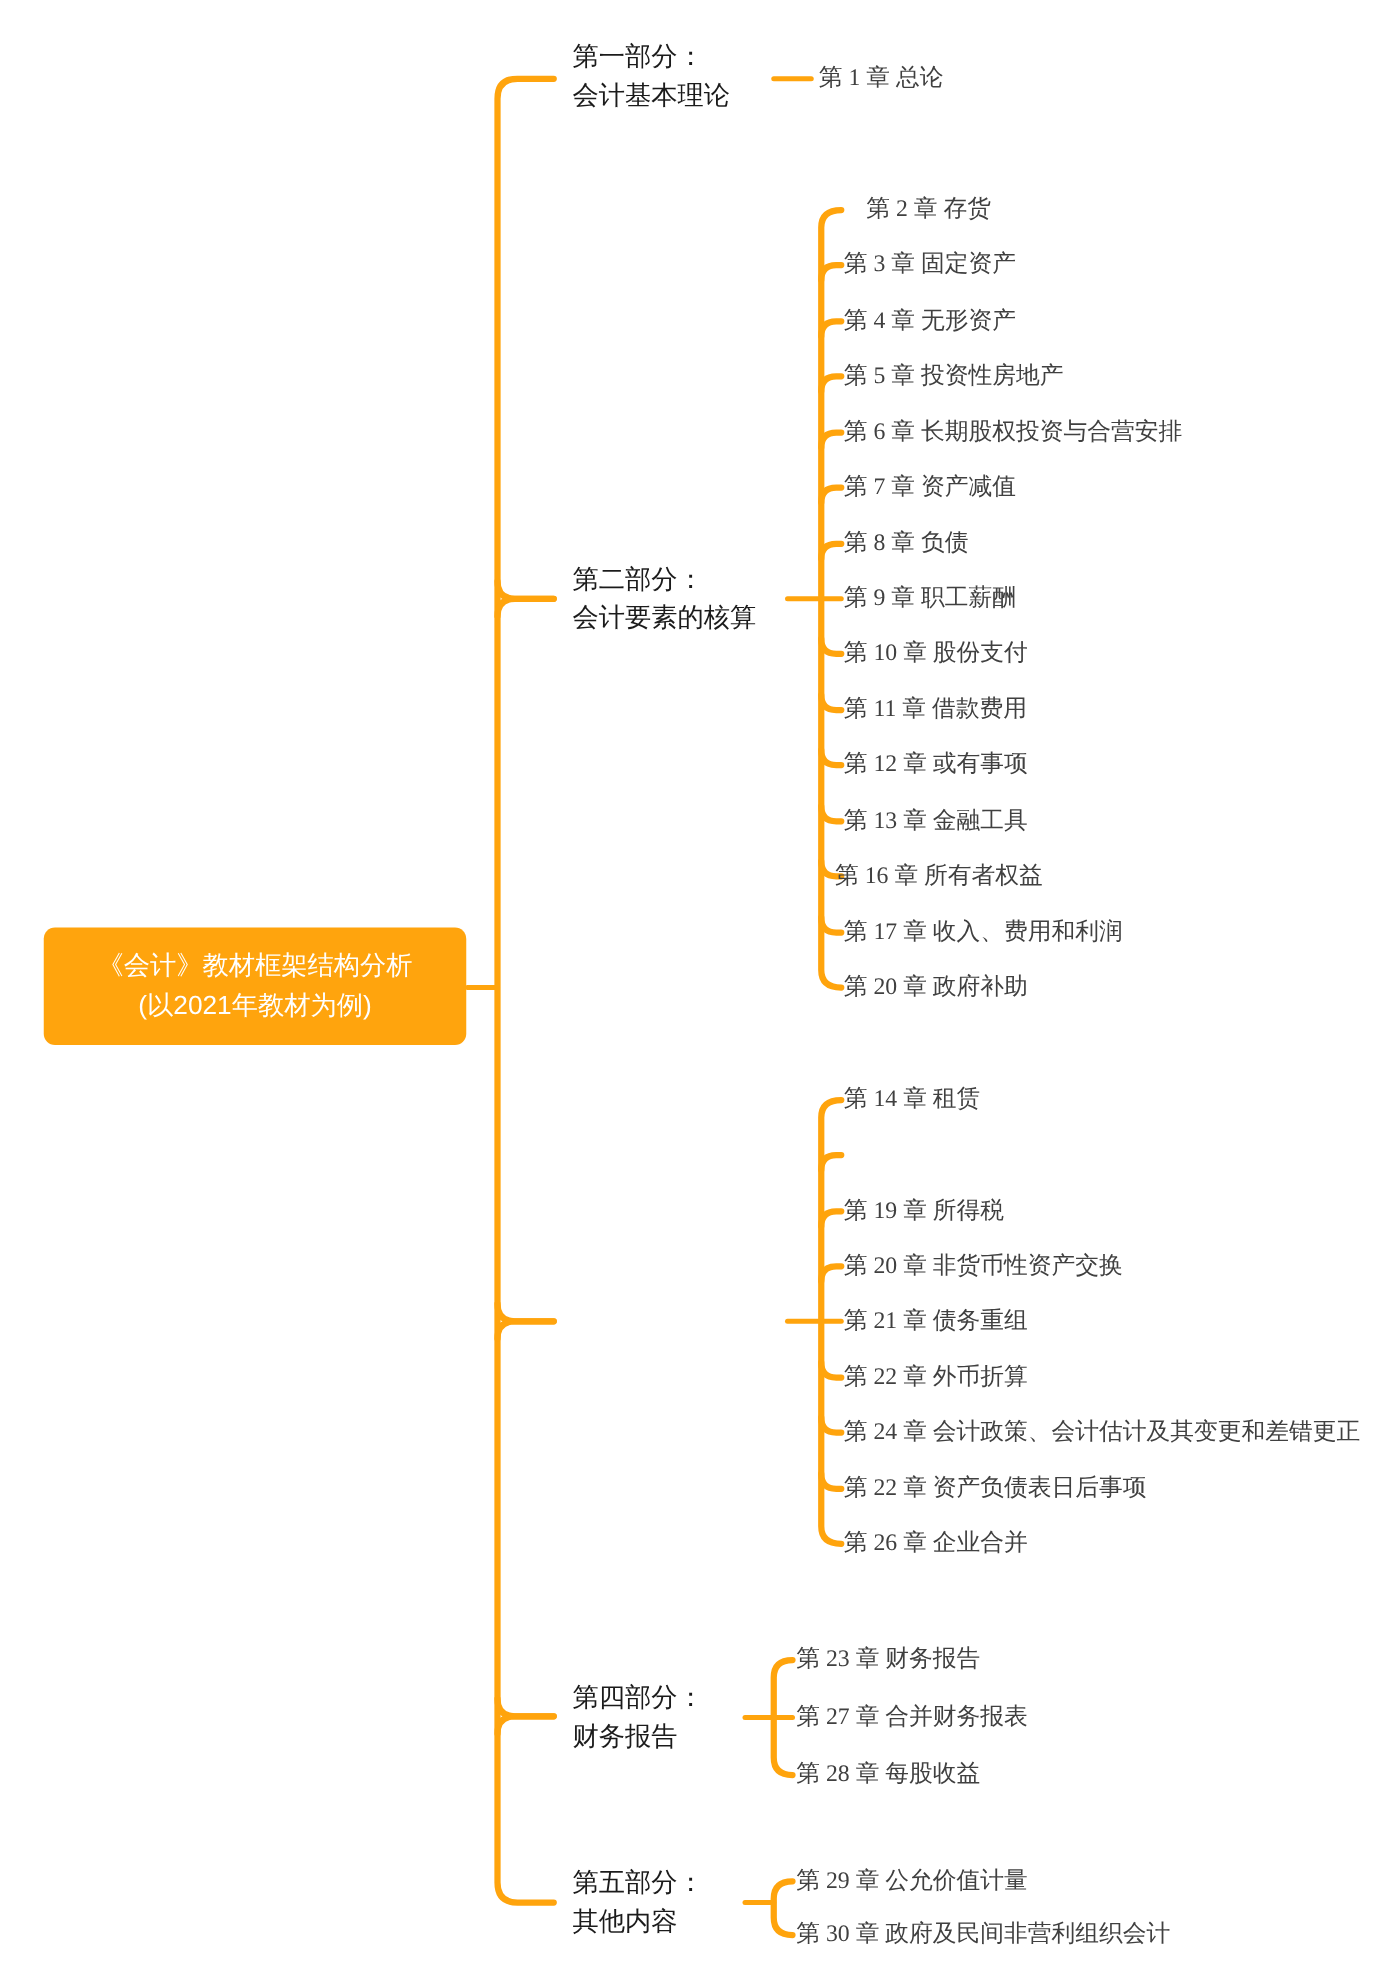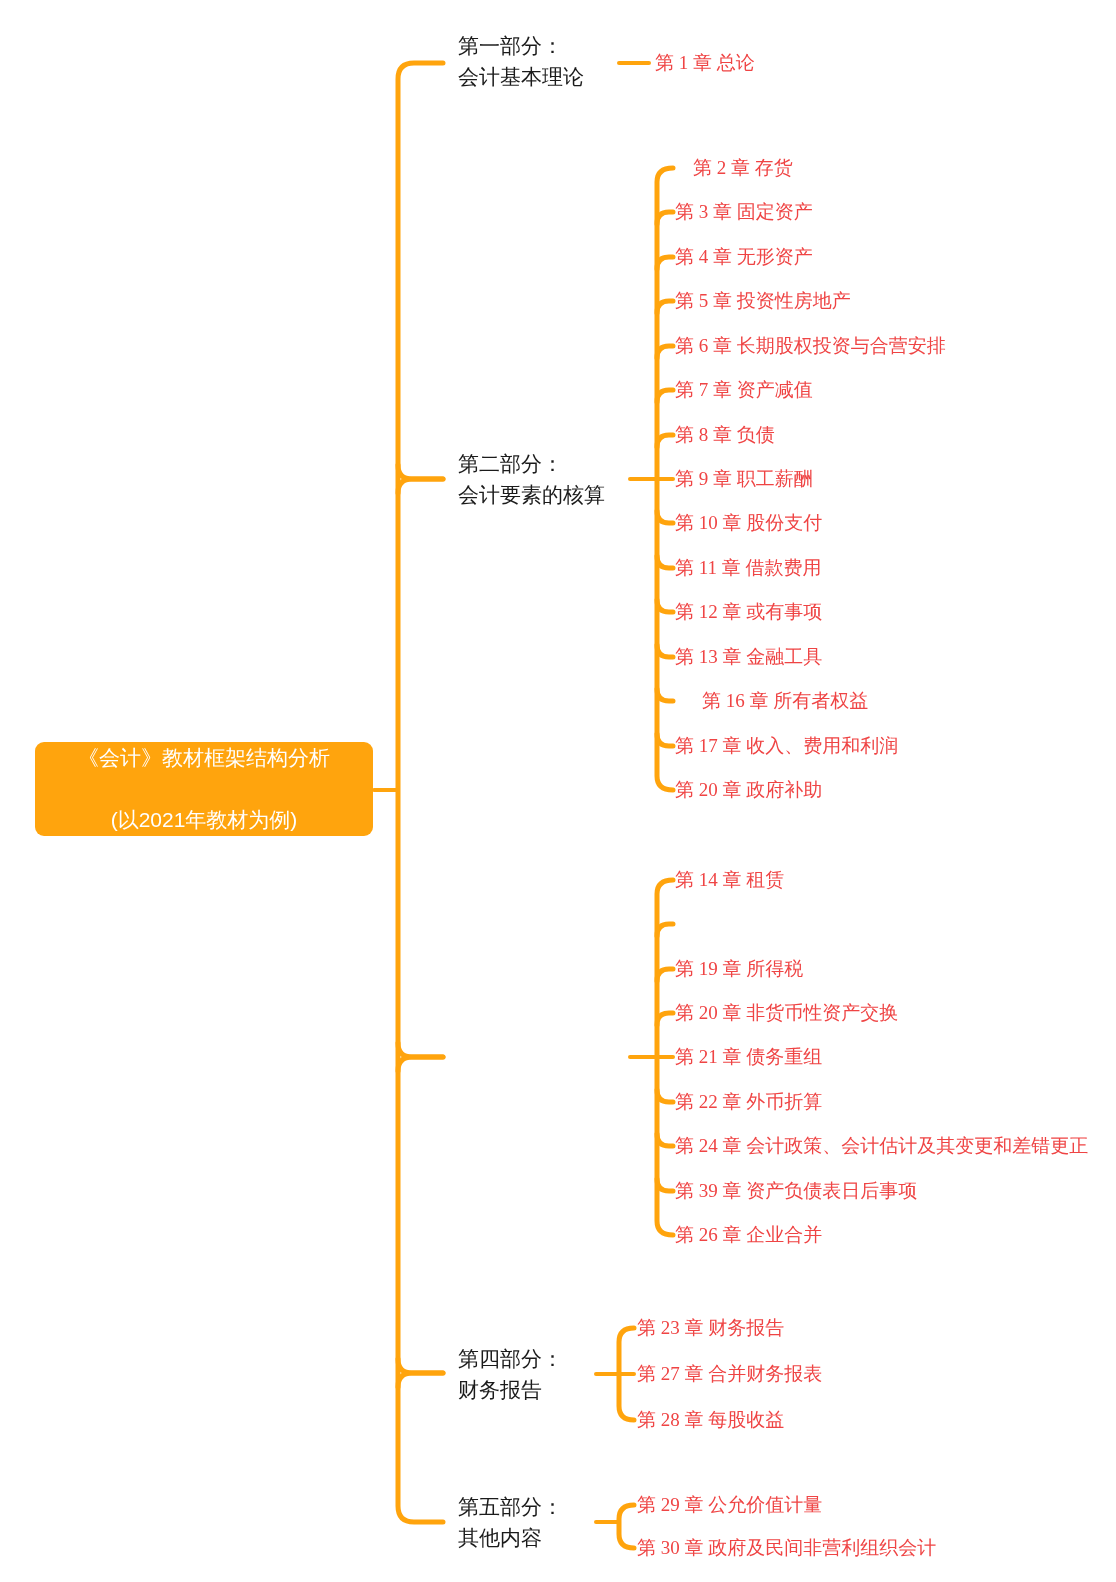--- a/index.html
+++ b/index.html
@@ -8,30 +8,30 @@
     position:relative; width:1116px; height:1582px; overflow:hidden;
     font-family:"Liberation Sans", sans-serif;
   }
   .connectors { position:absolute; left:0; top:0; }
   .connectors path { fill:none; stroke:var(--accent); stroke-linecap:round; }
   .connectors .thick { stroke-width:5; }
   .connectors .thin  { stroke-width:4; }
   .root-node {
     position:absolute; left:35px; top:742px; width:338px; height:94px;
     background:var(--accent); border-radius:9px;
-    display:flex; flex-direction:column; align-items:center; justify-content:space-between;
+    display:flex; flex-direction:column; align-items:center; justify-content:center;
     color:#ffffff; font-size:21px; line-height:32px; text-align:center;
   }
   .branch-label {
     position:absolute; color:var(--ink);
     font-size:21px; line-height:31px; white-space:nowrap;
   }
   .chapter {
     position:absolute; height:22px; line-height:22px; white-space:nowrap;
-    color:#ef4444; font-size:19px;
+    color:#404040; font-size:19px;
     font-family:"Liberation Serif","DejaVu Serif",serif;
   }
 </style>
 </head>
 <body>
 
 <div class="canvas">
 
   <svg class="connectors" width="1116" height="1582" viewBox="0 0 1116 1582" xmlns="http://www.w3.org/2000/svg">
 
@@ -108,31 +108,31 @@
   <div class="chapter" style="left:675px;top:246px">第 4 章 无形资产</div>
   <div class="chapter" style="left:675px;top:290px">第 5 章 投资性房地产</div>
   <div class="chapter" style="left:675px;top:335px">第 6 章 长期股权投资与合营安排</div>
   <div class="chapter" style="left:675px;top:379px">第 7 章 资产减值</div>
   <div class="chapter" style="left:675px;top:424px">第 8 章 负债</div>
   <div class="chapter" style="left:675px;top:468px">第 9 章 职工薪酬</div>
   <div class="chapter" style="left:675px;top:512px">第 10 章 股份支付</div>
   <div class="chapter" style="left:675px;top:557px">第 11 章 借款费用</div>
   <div class="chapter" style="left:675px;top:601px">第 12 章 或有事项</div>
   <div class="chapter" style="left:675px;top:646px">第 13 章 金融工具</div>
-  <div class="chapter" style="left:702px;top:690px">第 16 章 所有者权益</div>
+  <div class="chapter" style="left:668px;top:690px">第 16 章 所有者权益</div>
   <div class="chapter" style="left:675px;top:735px">第 17 章 收入、费用和利润</div>
   <div class="chapter" style="left:675px;top:779px">第 20 章 政府补助</div>
 
   <div class="chapter" style="left:675px;top:869px">第 14 章 租赁</div>
   <div class="chapter" style="left:675px;top:958px">第 19 章 所得税</div>
   <div class="chapter" style="left:675px;top:1002px">第 20 章 非货币性资产交换</div>
   <div class="chapter" style="left:675px;top:1046px">第 21 章 债务重组</div>
   <div class="chapter" style="left:675px;top:1091px">第 22 章 外币折算</div>
   <div class="chapter" style="left:675px;top:1135px">第 24 章 会计政策、会计估计及其变更和差错更正</div>
-  <div class="chapter" style="left:675px;top:1180px">第 39 章 资产负债表日后事项</div>
+  <div class="chapter" style="left:675px;top:1180px">第 22 章 资产负债表日后事项</div>
   <div class="chapter" style="left:675px;top:1224px">第 26 章 企业合并</div>
 
   <div class="chapter" style="left:637px;top:1317px">第 23 章 财务报告</div>
   <div class="chapter" style="left:637px;top:1363px">第 27 章 合并财务报表</div>
   <div class="chapter" style="left:637px;top:1409px">第 28 章 每股收益</div>
 
   <div class="chapter" style="left:637px;top:1494px">第 29 章 公允价值计量</div>
   <div class="chapter" style="left:637px;top:1537px">第 30 章 政府及民间非营利组织会计</div>
 
 </div>

